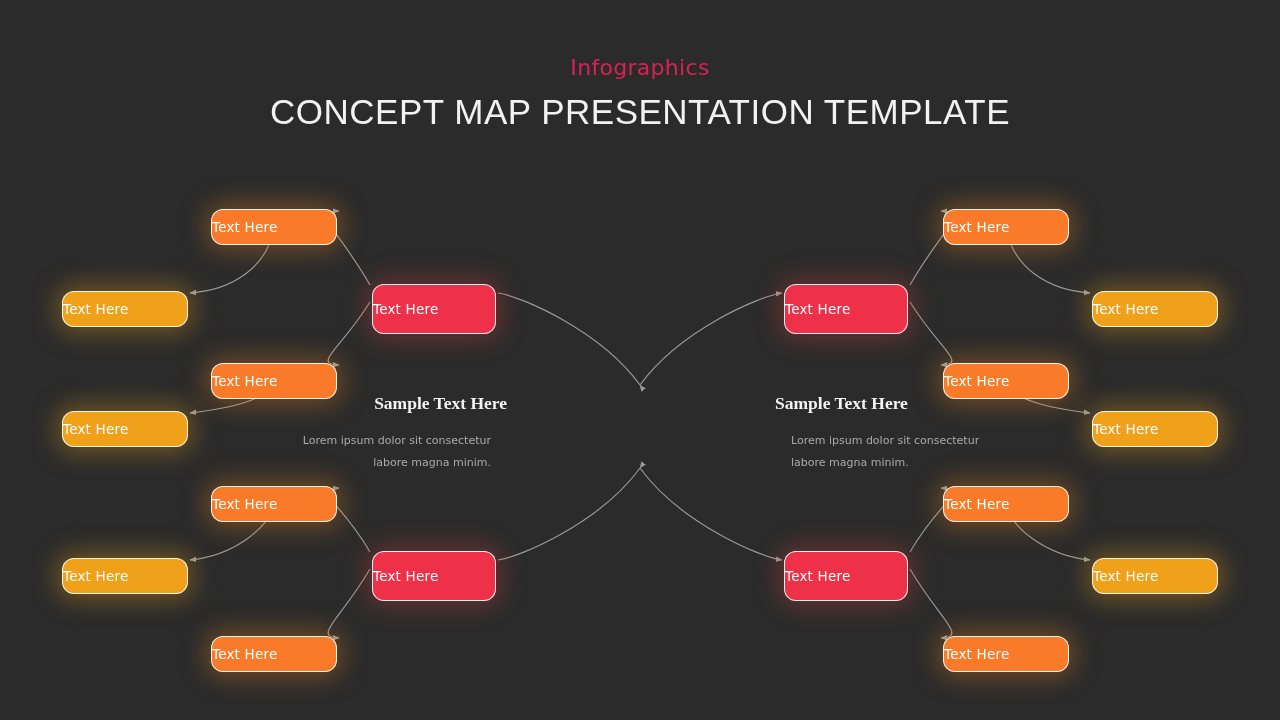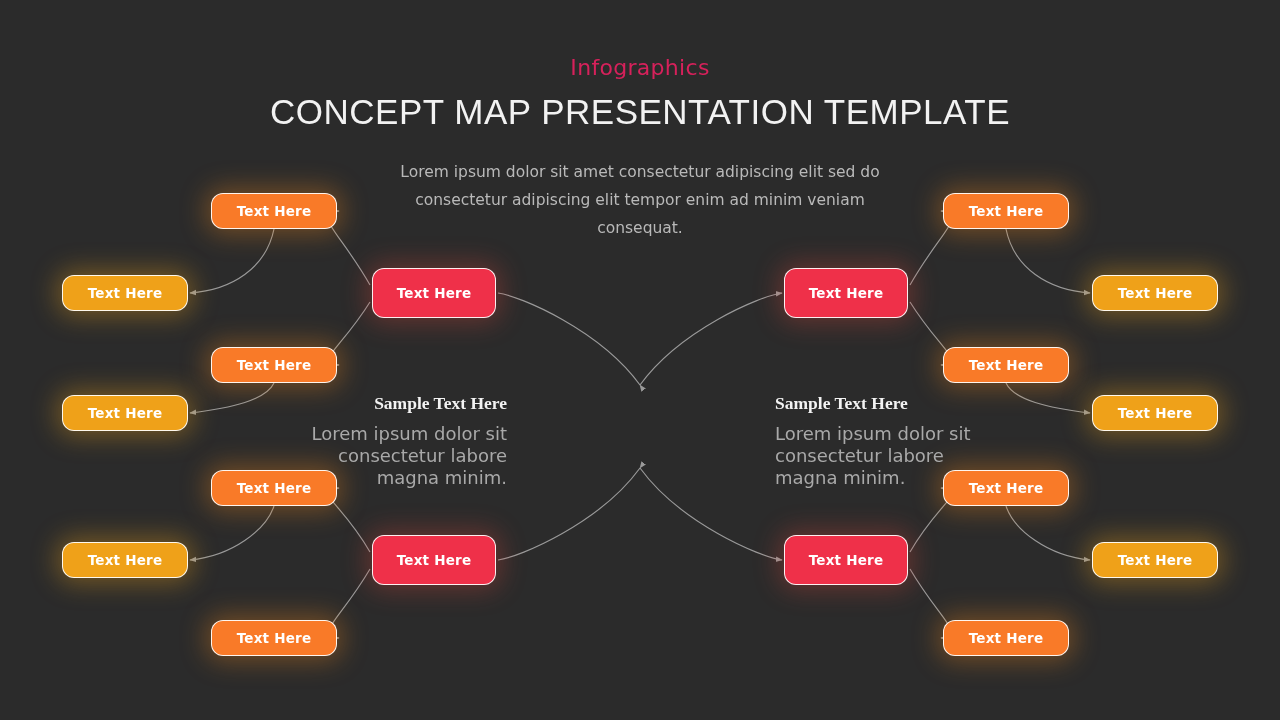--- a/index.html
+++ b/index.html
@@ -59,30 +59,30 @@
     height: 720px;
     pointer-events: none;
   }
 
   
   .node {
     position: absolute;
     box-sizing: border-box;
     display: flex;
     align-items: center;
-    justify-content: center;
     border-radius: 12px;
     border: 1.5px solid rgba(255,255,255,.92);
     color: #ffffff;
     font-family: "DejaVu Sans", sans-serif;
-    font-weight: bold;
+    font-weight: normal;
     font-size: 13.5px;
     letter-spacing: .2px;
     text-align: center;
     user-select: none;
+    margin-top: 16px;
   }
   .node.red {
     background: #ef3049;
     box-shadow: 0 0 26px 5px rgba(224,70,60,.32);
   }
   .node.orange {
     background: #f97a28;
     box-shadow: 0 0 26px 5px rgba(248,140,30,.35);
   }
   .node.amber {
@@ -100,37 +100,36 @@
   
   .blurb { position: absolute; }
   .blurb h3 {
     margin: 0 0 9px 0;
     font-size: 17.5px;
     font-weight: bold;
     color: #f3f3f3;
     font-family: Liberation Serif, serif;
   }
   .blurb p {
-    margin: 0;
-    font-size: 18px;
+    margin: 16px;
+    font-size: 11px;
     line-height: 22px;
     color: #a9a9a9;
     font-family: "DejaVu Sans", sans-serif;
   }
   .blurb.left  { left: 285px; width: 222px; text-align: right; top: 393px; }
   .blurb.right { left: 775px; width: 222px; text-align: left;  top: 393px; }
 </style>
 </head>
 <body>
 
 <div id="slide">
 
   <div class="eyebrow">Infographics</div>
   <div class="title">CONCEPT MAP PRESENTATION TEMPLATE</div>
-  <div class="subcopy">Lorem ipsum dolor sit amet consectetur adipiscing elit sed do consectetur adipiscing elit tempor enim ad minim veniam consequat.</div>
 
   <svg id="links" viewBox="0 0 1280 720" xmlns="http://www.w3.org/2000/svg">
     <defs>
       <marker id="ah-end" viewBox="0 0 10 10" refX="9" refY="5" markerWidth="6" markerHeight="6" orient="auto-start-reverse">
         <path d="M 0 1 L 10 5 L 0 9 z" fill="#9a9a9a"></path>
       </marker>
       <marker id="ah-start" viewBox="0 0 10 10" refX="1" refY="5" markerWidth="6" markerHeight="6" orient="auto-start-reverse">
         <path d="M 10 1 L 0 5 L 10 9 z" fill="#9a9a9a"></path>
       </marker>
     </defs>

